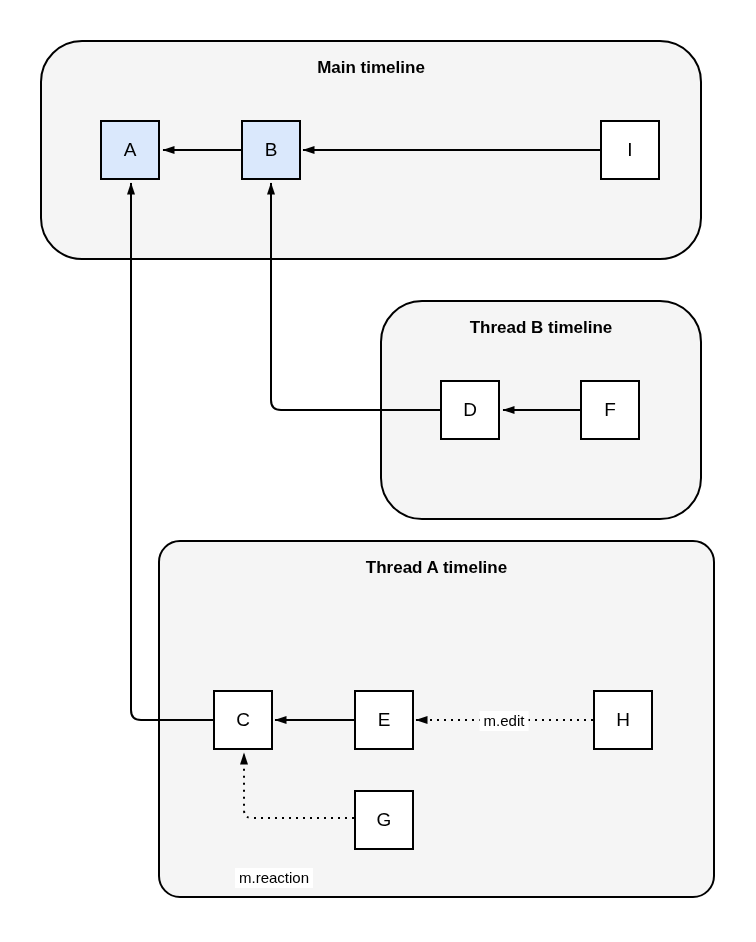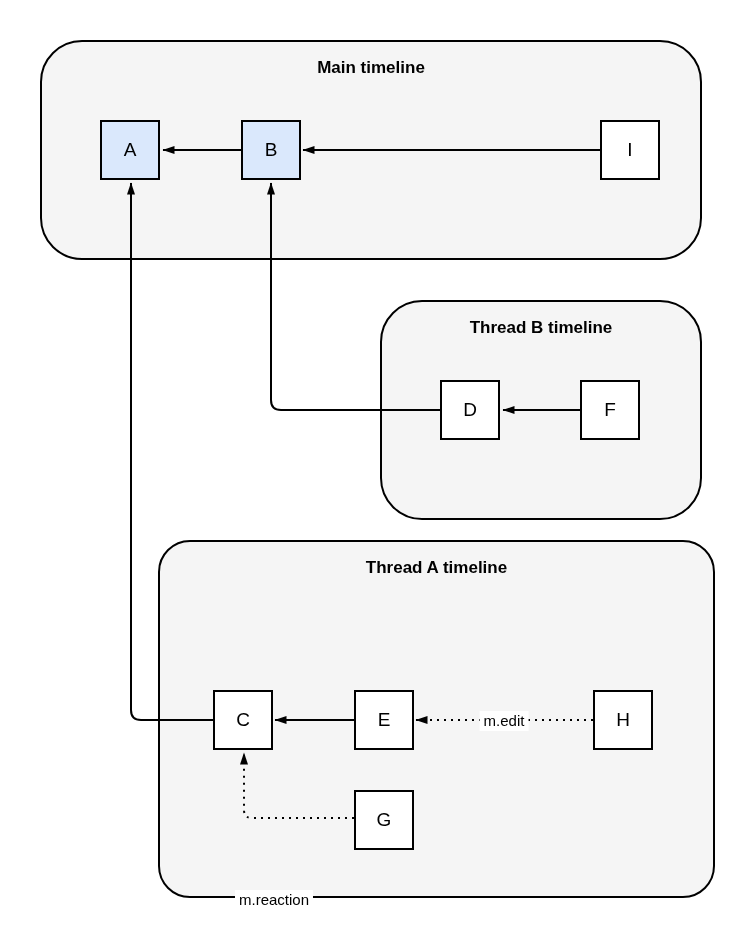--- a/index.html
+++ b/index.html
@@ -63,21 +63,21 @@
 <div class="canvas">
 
   <div class="group" style="left:40px; top:40px; width:662px; height:220px; border-radius:42px;">
     <span class="group-title">Main timeline</span>
   </div>
 
   <div class="group" style="left:380px; top:300px; width:322px; height:220px; border-radius:42px;">
     <span class="group-title">Thread B timeline</span>
   </div>
 
-  <div class="group" style="left:158px; top:540px; width:557px; height:358px; border-radius:32px;">
+  <div class="group" style="left:158px; top:540px; width:557px; height:358px; border-radius:22px;">
     <span class="group-title">Thread A timeline</span>
   </div>
 
   <svg class="svg-layer" width="756" height="942" viewBox="0 0 756 942">
     <defs>
       <marker id="arr" viewBox="0 0 14 10" markerWidth="14" markerHeight="10" refX="12.5" refY="5" orient="auto" markerUnits="userSpaceOnUse">
         <path d="M1 1 L13 5 L1 9 Z" fill="#000000" stroke="none"></path>
       </marker>
     </defs>
 
@@ -113,15 +113,15 @@
     <span>E</span>
   </div>
   <div class="node" style="left:593px; top:690px;">
     <span>H</span>
   </div>
   <div class="node" style="left:354px; top:790px;">
     <span>G</span>
   </div>
 
   <span class="edge-label" style="left:504px; top:721px;">m.edit</span>
-  <span class="edge-label" style="left:274px; top:900px;">m.reaction</span>
+  <span class="edge-label" style="left:274px; top:878px;">m.reaction</span>
 
 </div>
 
 </body></html>

